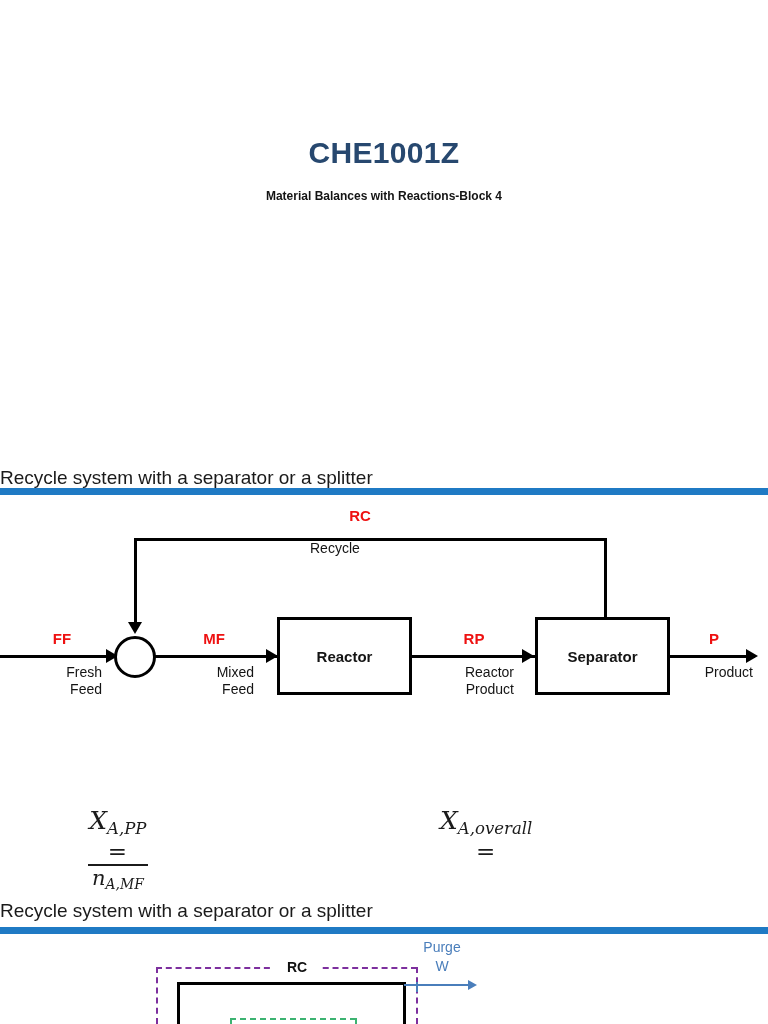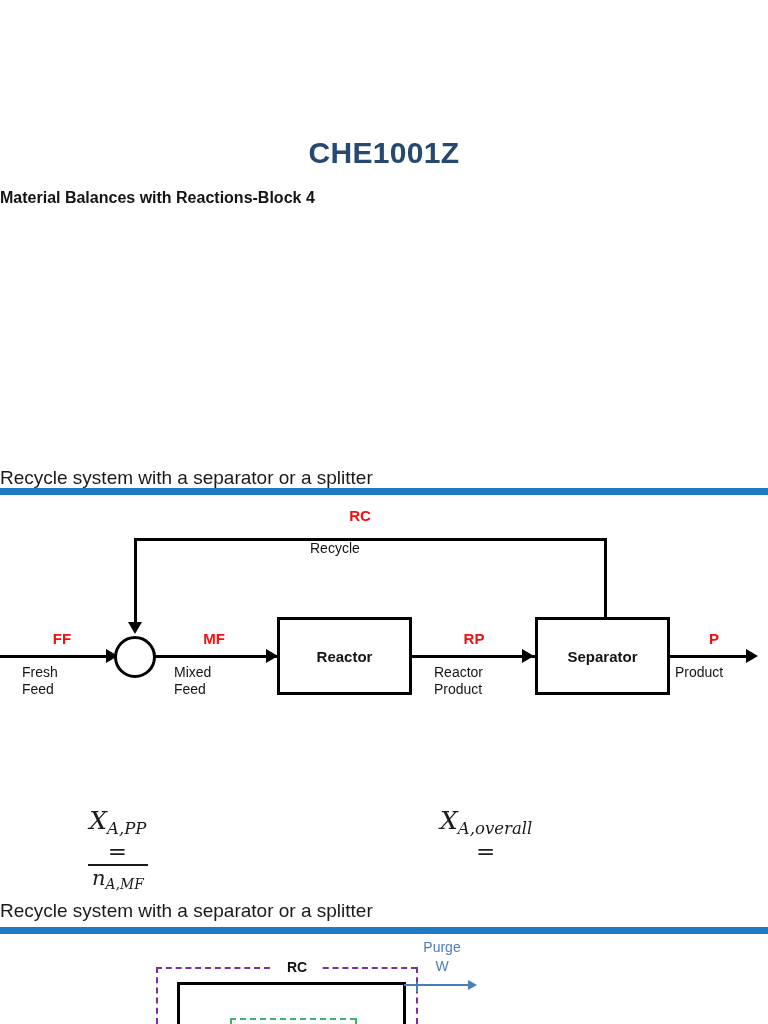--- a/index.html
+++ b/index.html
@@ -33,21 +33,22 @@
     font-size: 30px;
     font-weight: bold;
     color: #27486F;
     letter-spacing: 0.3px;
   }
   .deck-subtitle {
     position: absolute;
     left: 0;
     top: 189px;
     width: 768px;
-    font-size: 16px;
+    text-align: center;
+    font-size: 12px;
     font-weight: bold;
     color: #141414;
   }
 
   
   .section-heading {
     position: absolute;
     width: 768px;
     left: 0;
     text-align: left;
@@ -111,21 +112,21 @@
   
   .stream-code {
     position: absolute;
     text-align: center;
     font-size: 15px;
     font-weight: bold;
     color: #EE1111;
   }
   .stream-name {
     position: absolute;
-    text-align: left;
+    text-align: right;
     font-size: 14px;
     font-weight: normal;
     color: #141414;
     line-height: 1.18;
   }
   .flow-caption {
     position: absolute;
     text-align: left;
     font-size: 14px;
     color: #141414;

